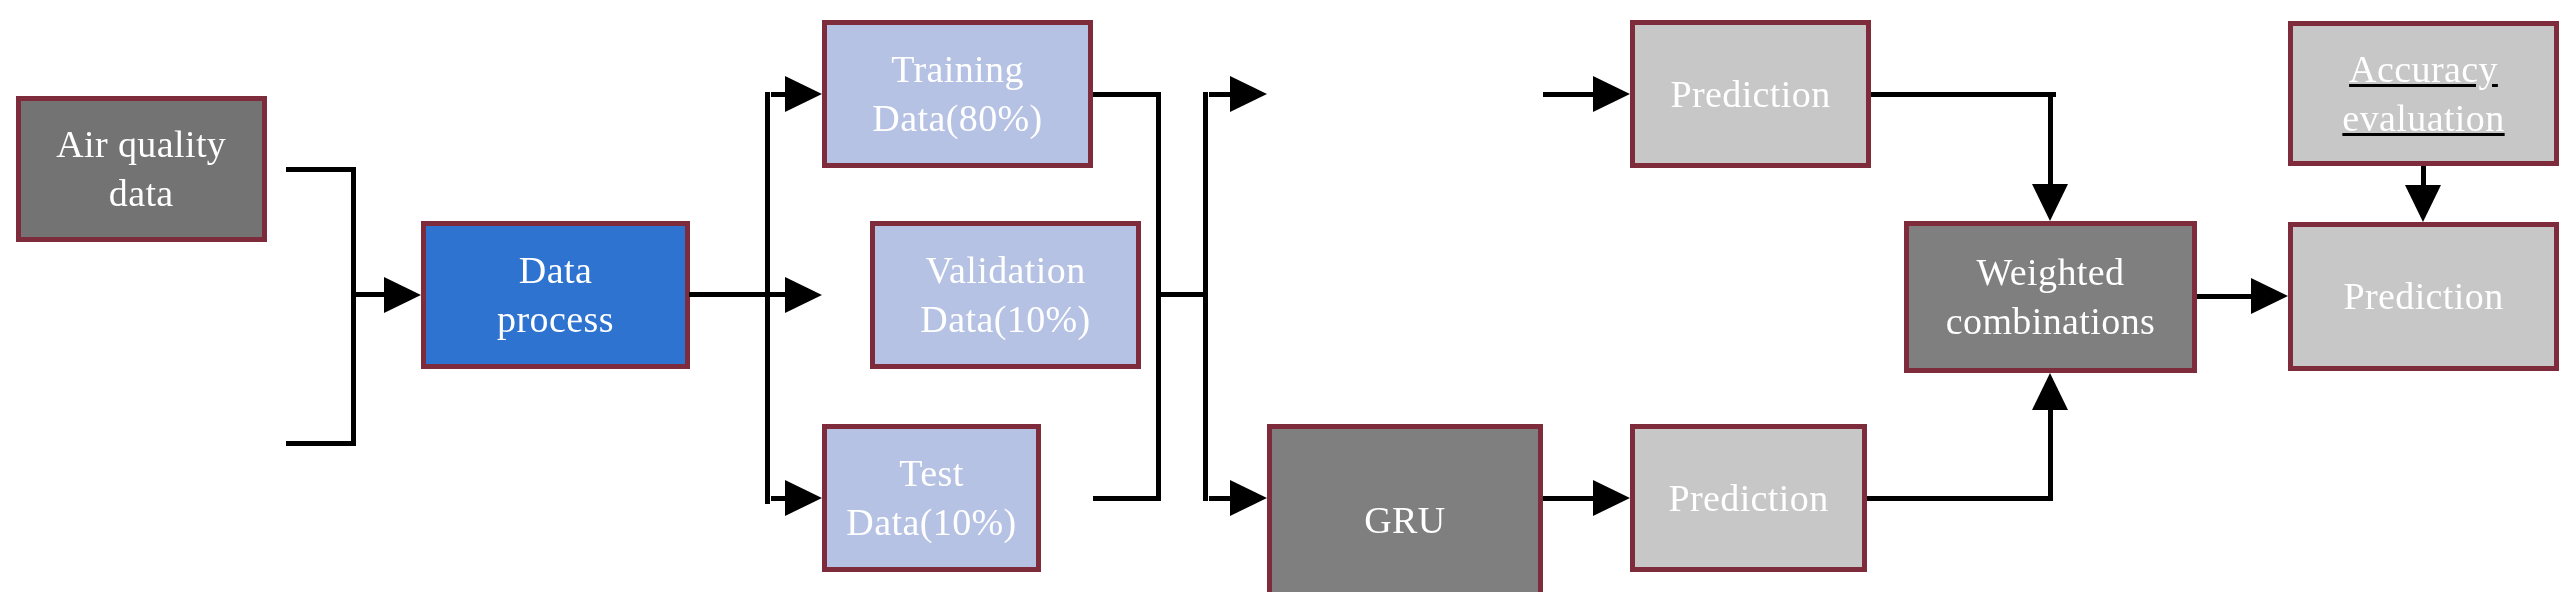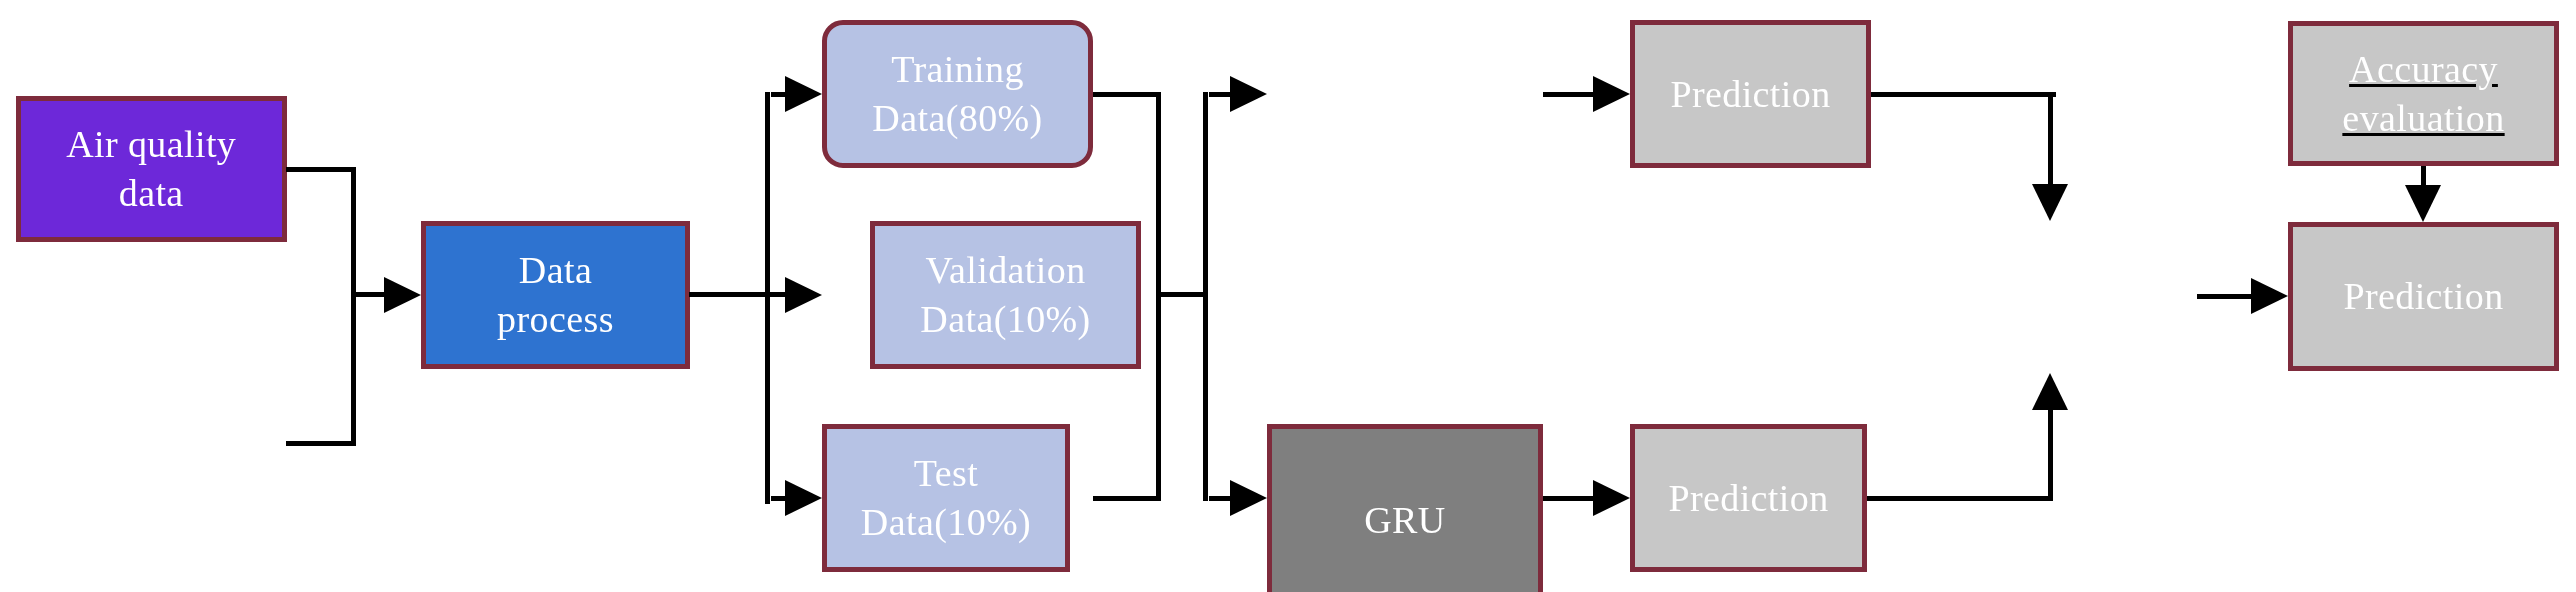--- a/index.html
+++ b/index.html
@@ -55,59 +55,63 @@
     border-left: 18.3px solid transparent;
     border-right: 18.3px solid transparent;
     border-bottom: 37px solid #000000;
   }
 </style>
 </head>
 <body>
 
 <div id="canvas">
 
-  <div class="node" style="left: 15.7px; top: 96px; width: 271px; height: 146px; background: #6d28d9;">
+  <div class="node" style="left: 15.7px; top: 96px; width: 251px; height: 146px; background: #737373;">
     <span class="label">Air quality
 data</span>
   </div>
 
 
   <div class="node" style="left: 421px; top: 221px; width: 269px; height: 148px; background: rgb(46, 115, 208);">
     <span class="label">Data
 process</span>
   </div>
 
-  <div class="node" style="left: 822px; top: 20px; width: 271px; height: 148px; background: rgb(182, 194, 228); border-radius: 21px;">
+  <div class="node" style="left: 822px; top: 20px; width: 271px; height: 148px; background: rgb(182, 194, 228);">
     <span class="label">Training
 Data(80%)</span>
   </div>
 
   <div class="node" style="left: 870px; top: 221px; width: 271px; height: 148px; background: rgb(182, 194, 228);">
     <span class="label">Validation
 Data(10%)</span>
   </div>
 
-  <div class="node" style="left: 822px; top: 424px; width: 248px; height: 148px; background: rgb(182, 194, 228);">
+  <div class="node" style="left: 822px; top: 424px; width: 219px; height: 148px; background: rgb(182, 194, 228);">
     <span class="label">Test
 Data(10%)</span>
   </div>
 
 
   <div class="node" style="left: 1630px; top: 20px; width: 241px; height: 148px; background: rgb(199, 199, 199);">
     <span class="label">Prediction</span>
   </div>
 
   <div class="node" style="left: 1267px; top: 424px; width: 276px; height: 192px; background: rgb(127, 127, 127);">
     <span class="label">GRU</span>
   </div>
 
   <div class="node" style="left: 1630px; top: 424px; width: 237px; height: 148px; background: rgb(199, 199, 199);">
     <span class="label">Prediction</span>
   </div>
 
+  <div class="node" style="left: 1904px; top: 221px; width: 293px; height: 152px; background: rgb(127, 127, 127);">
+    <span class="label">Weighted
+combinations</span>
+  </div>
 
   <div class="node" style="left: 2288px; top: 21px; width: 271px; height: 145px; background: rgb(199, 199, 199); text-decoration: underline;">
     <span class="label">Accuracy
 evaluation</span>
   </div>
 
   <div class="node" style="left: 2288px; top: 222px; width: 271px; height: 149px; background: rgb(199, 199, 199);">
     <span class="label">Prediction</span>
   </div>
 

